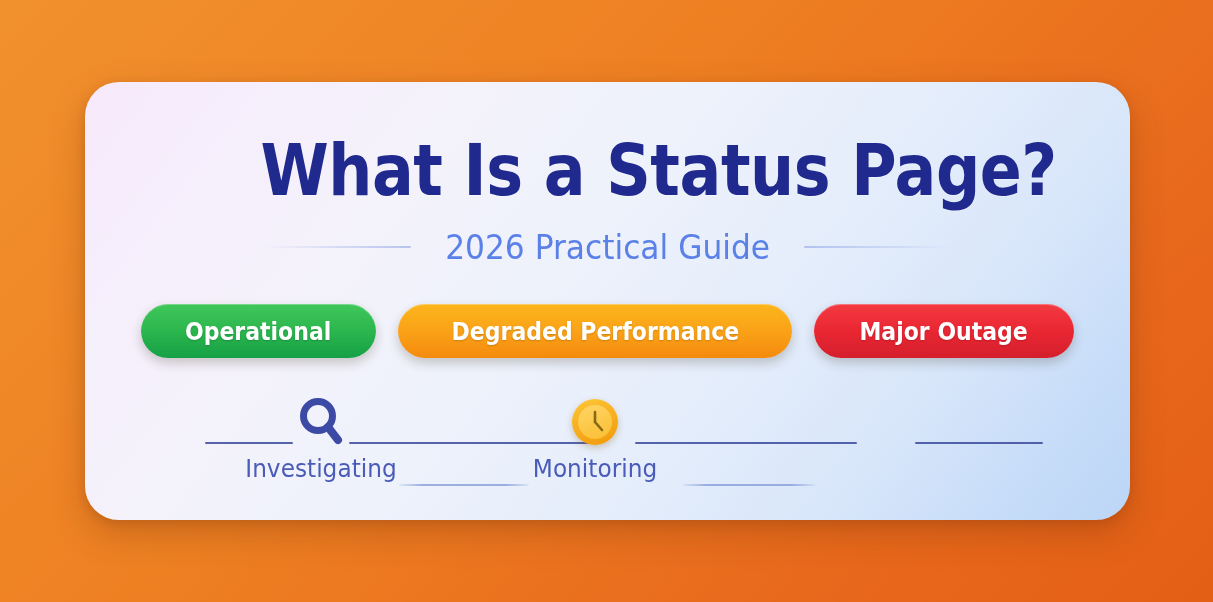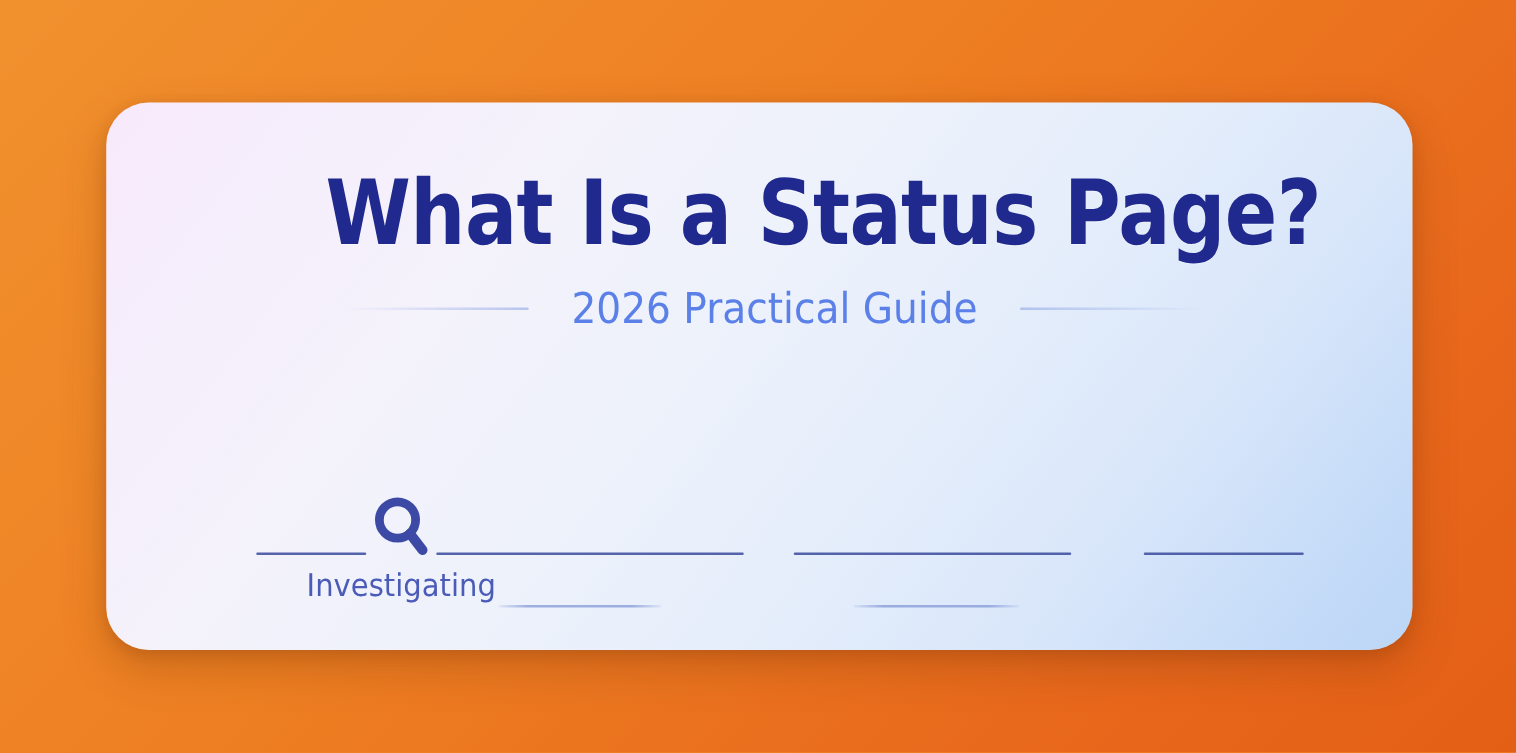--- a/index.html
+++ b/index.html
@@ -65,21 +65,21 @@
     line-height: 1;
     transform: scaleX(0.86);
     transform-origin: center;
     white-space: nowrap;
     text-shadow: 0 1px 0 rgba(255,255,255,0.35);
   }
 
   
   .subtitle-row {
     position: absolute;
-    left: 12px;
+    left: 0;
     top: 148px;
     width: 100%;
     display: flex;
     align-items: center;
     justify-content: center;
     gap: 20px;
   }
   .sub-rule {
     height: 2px;
     width: 148px;
@@ -254,20 +254,31 @@
     <div class="title-wrap">
       <div class="title">What Is a Status Page?</div>
     </div>
 
     <div class="subtitle-row">
       <div class="sub-rule left"></div>
       <div class="subtitle">2026 Practical Guide</div>
       <div class="sub-rule right"></div>
     </div>
 
+    <div class="badges">
+      <div class="badge operational">
+        <span>Operational</span>
+      </div>
+      <div class="badge degraded">
+        <span>Degraded Performance</span>
+      </div>
+      <div class="badge outage">
+        <span>Major Outage</span>
+      </div>
+    </div>
 
     <div class="timeline">
 
       <div class="tl-line tl-seg-0"></div>
       <div class="tl-line tl-seg-1"></div>
       <div class="tl-line tl-seg-2"></div>
       <div class="tl-line tl-seg-3"></div>
 
       <div class="lbl-rule r1"></div>
       <div class="lbl-rule r2"></div>
@@ -277,19 +288,32 @@
         <div class="tl-step s0">
           <div class="tl-icon">
             <svg width="52" height="54" viewBox="0 0 52 54" aria-hidden="true">
               <circle cx="23" cy="21" r="14.5" fill="none" stroke="#3c4aa5" stroke-width="7"></circle>
               <line x1="33" y1="32" x2="43" y2="45" stroke="#3c4aa5" stroke-width="8" stroke-linecap="round"></line>
             </svg>
           </div>
           <div class="tl-label">Investigating</div>
         </div>
 
+        <div class="tl-step s1">
+          <div class="tl-icon">
+            <div class="clock">
+              <div class="clock-face">
+                <svg width="34" height="34" viewBox="0 0 34 34" aria-hidden="true">
+                  <line x1="17" y1="17" x2="17" y2="7" stroke="#8a6a12" stroke-width="2.6" stroke-linecap="round"></line>
+                  <line x1="17" y1="17" x2="24" y2="25" stroke="#8a6a12" stroke-width="2.6" stroke-linecap="round"></line>
+                </svg>
+              </div>
+            </div>
+          </div>
+          <div class="tl-label">Monitoring</div>
+        </div>
 
 
       </div>
     </div>
 
   </div>
 </div>
 
 </body></html>

